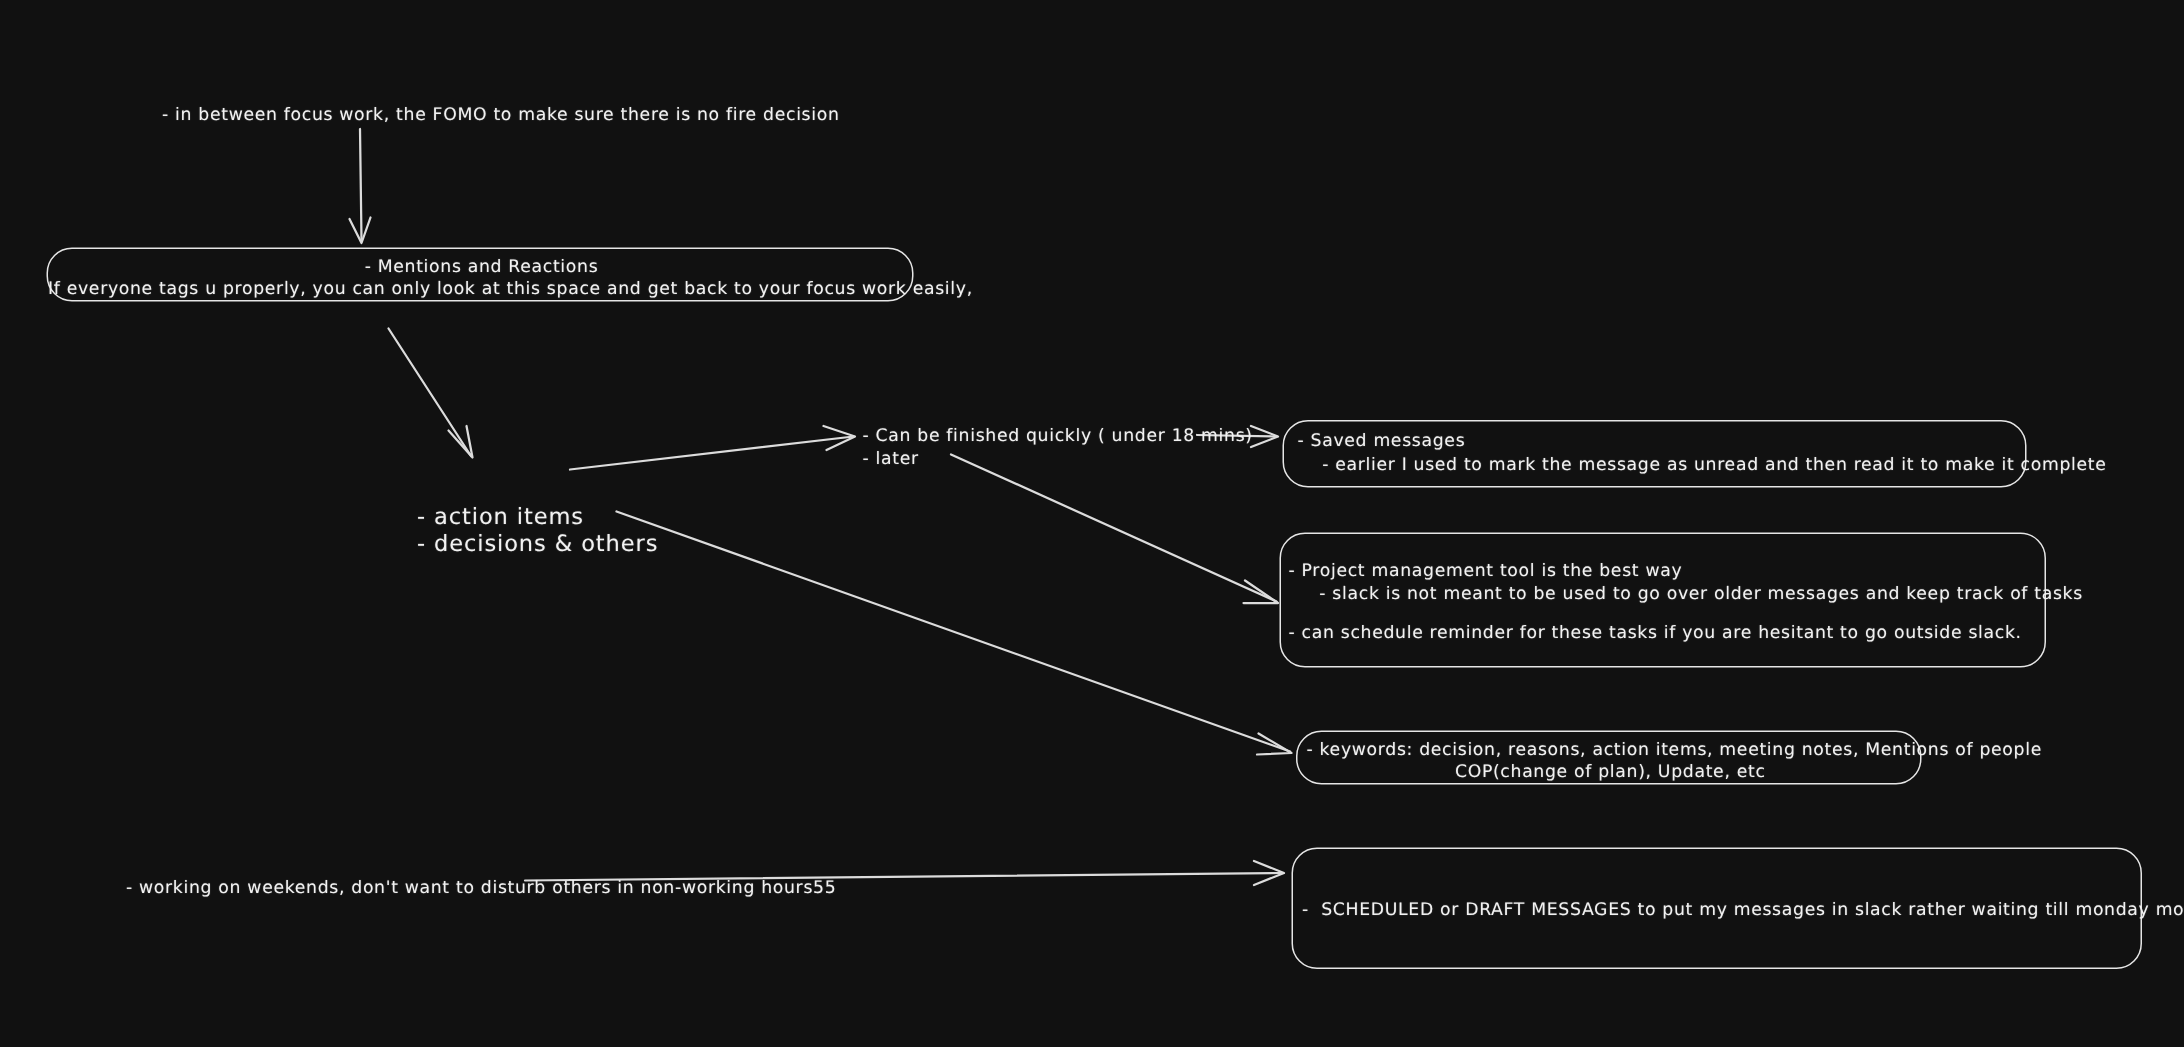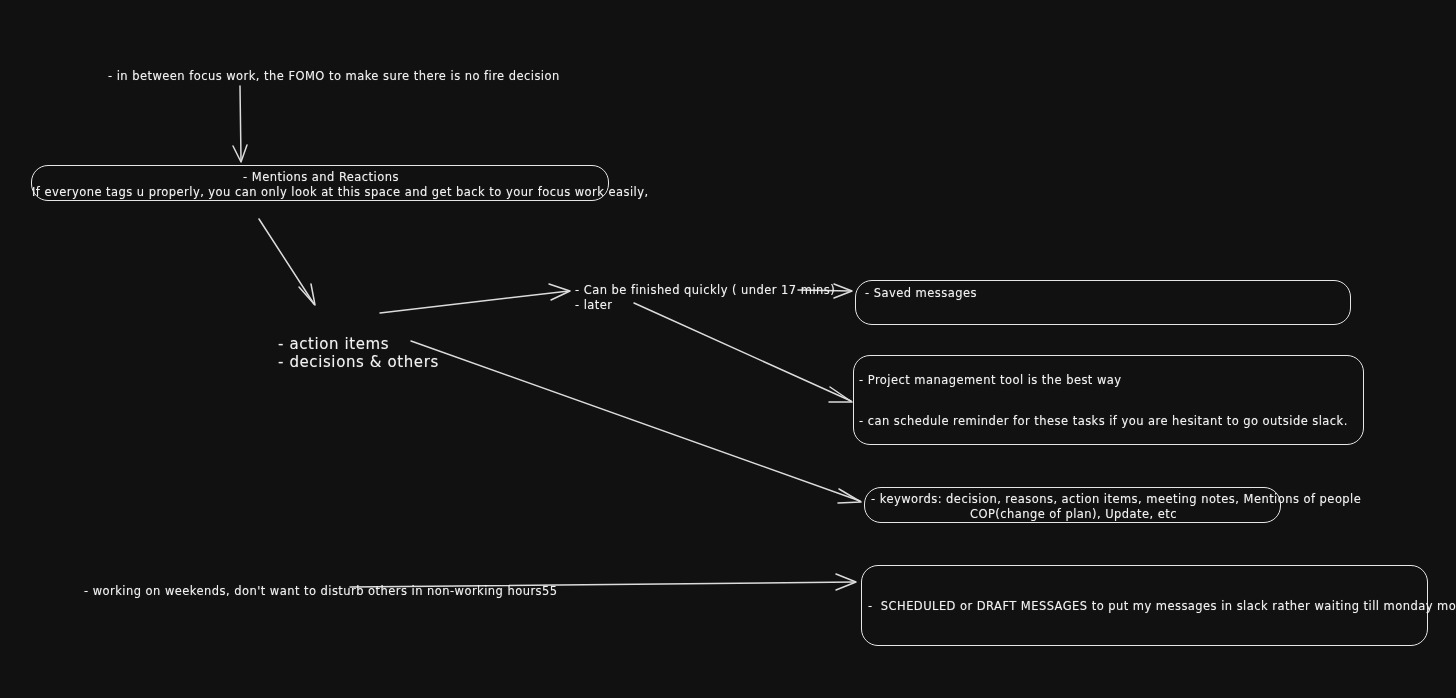--- a/index.html
+++ b/index.html
@@ -96,37 +96,39 @@
       <path d="M836,574 L856,582 L836,590"></path>
     </g>
   </svg>
 
   <div class="note" style="left:108px;top:69px;">- in between focus work, the FOMO to make sure there is no fire decision</div>
 
   <div class="note big" style="left:278px;top:310px;">- action items</div>
 
   <div class="note big" style="left:278px;top:328px;">- decisions &amp; others</div>
 
-  <div class="note" style="left:575px;top:283px;">- Can be finished quickly ( under 17 mins)</div>
+  <div class="note" style="left:575px;top:283px;">- Can be finished quickly ( under 18 mins)</div>
 
   <div class="note" style="left:575px;top:298px;">- later</div>
 
   <div class="note" style="left:84px;top:584px;">- working on weekends, don't want to disturb others in non-working hours55</div>
 
   <div class="box" style="left:31px;top:165px;width:578px;height:36px;">
     <div class="box-inner center" style="left:0;top:19px;width:578px;">If everyone tags u properly, you can only look at this space and get back to your focus work easily,</div>
     <div class="box-inner center" style="left:0;top:4px;width:578px;">- Mentions and Reactions</div>
   </div>
 
   <div class="box" style="left:855px;top:280px;width:496px;height:45px;">
     <div class="box-inner" style="left:9px;top:5px;">- Saved messages</div>
+    <div class="box-inner" style="left:9px;top:21px;">    - earlier I used to mark the message as unread and then read it to make it complete</div>
   </div>
 
   <div class="box" style="left:853px;top:355px;width:511px;height:90px;">
     <div class="box-inner" style="left:5px;top:17px;">- Project management tool is the best way</div>
+    <div class="box-inner" style="left:5px;top:32px;">     - slack is not meant to be used to go over older messages and keep track of tasks</div>
     <div class="box-inner" style="left:5px;top:58px;">- can schedule reminder for these tasks if you are hesitant to go outside slack.</div>
   </div>
 
   <div class="box" style="left:864px;top:487px;width:417px;height:36px;">
     <div class="box-inner" style="left:6px;top:4px;text-align:right;">- keywords: decision, reasons, action items, meeting notes, Mentions of people</div>
     <div class="box-inner center" style="left:0;top:19px;width:417px;">COP(change of plan), Update, etc</div>
   </div>
 
   <div class="box" style="left:861px;top:565px;width:567px;height:81px;">
     <div class="box-inner" style="left:6px;top:33px;">-  SCHEDULED or DRAFT MESSAGES to put my messages in slack rather waiting till monday morning.</div>

